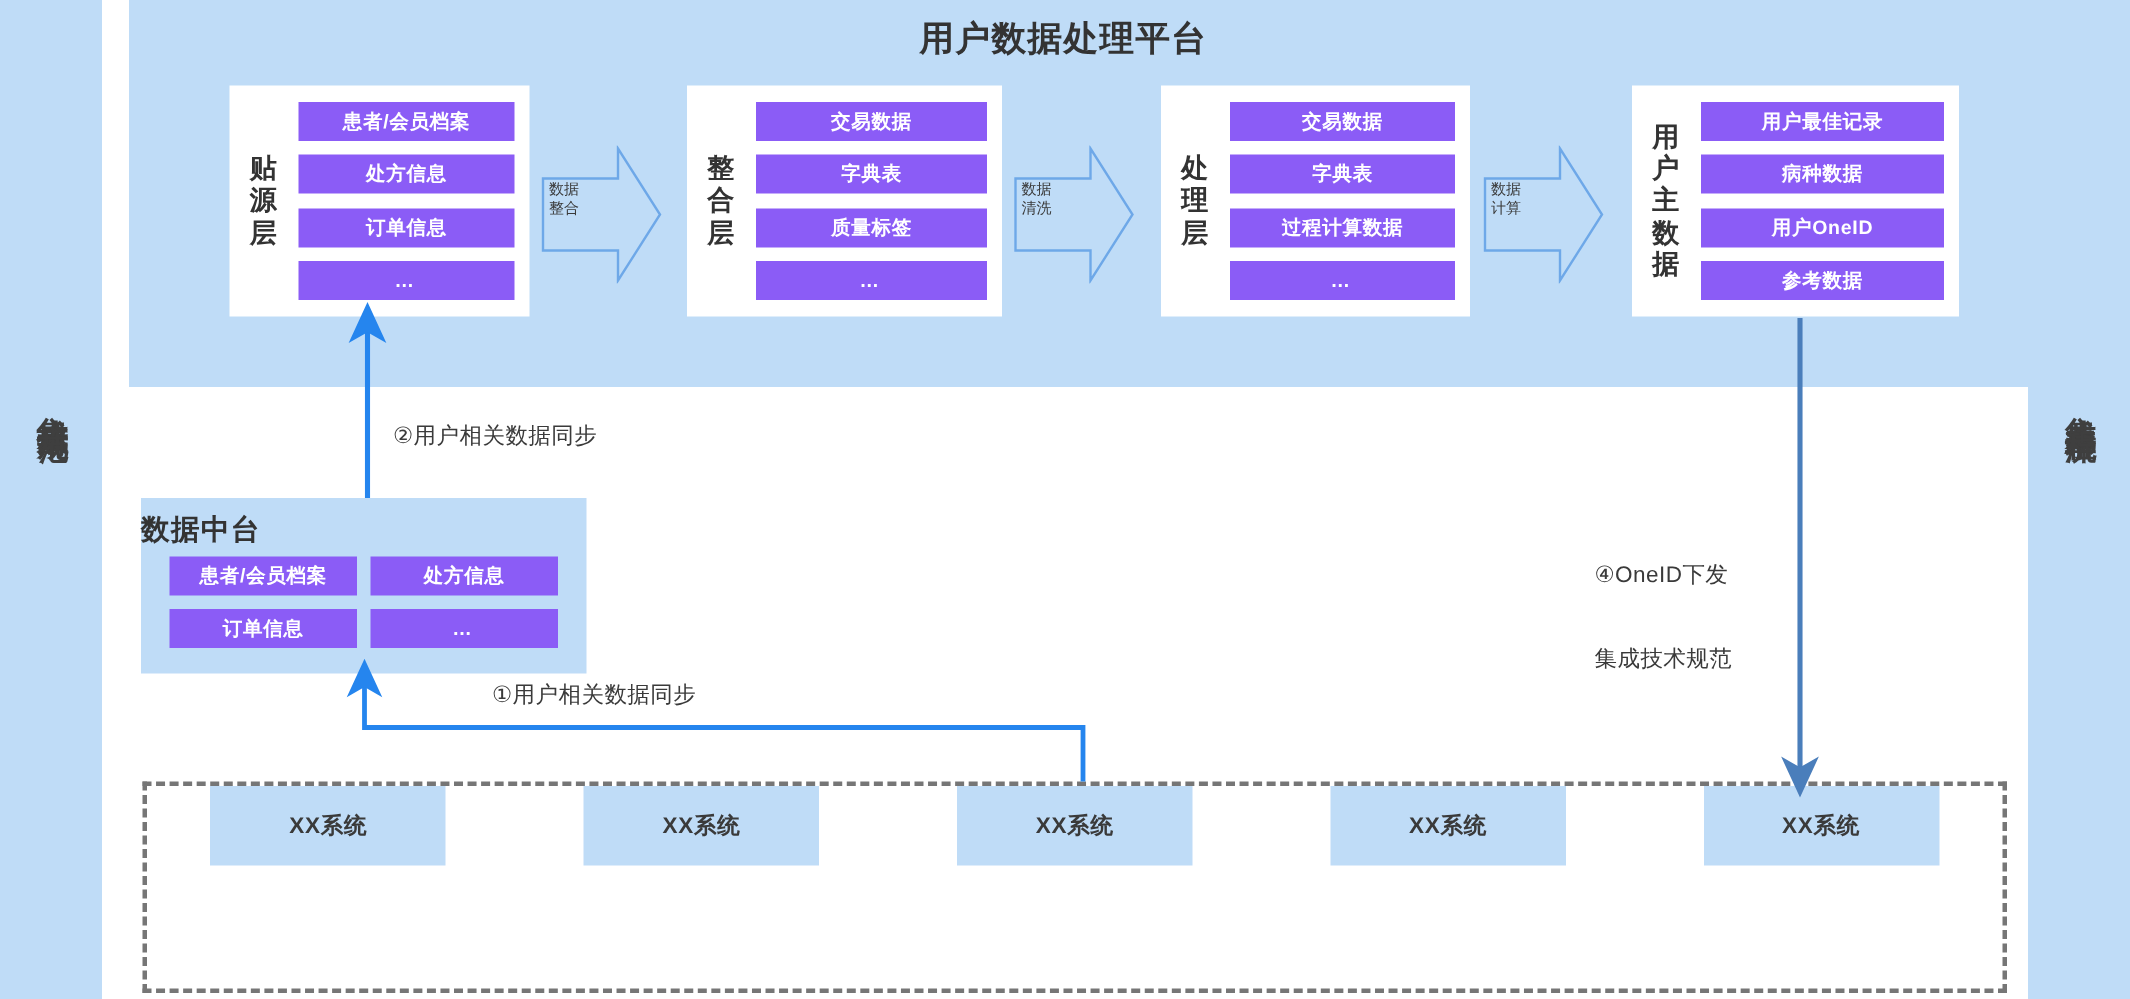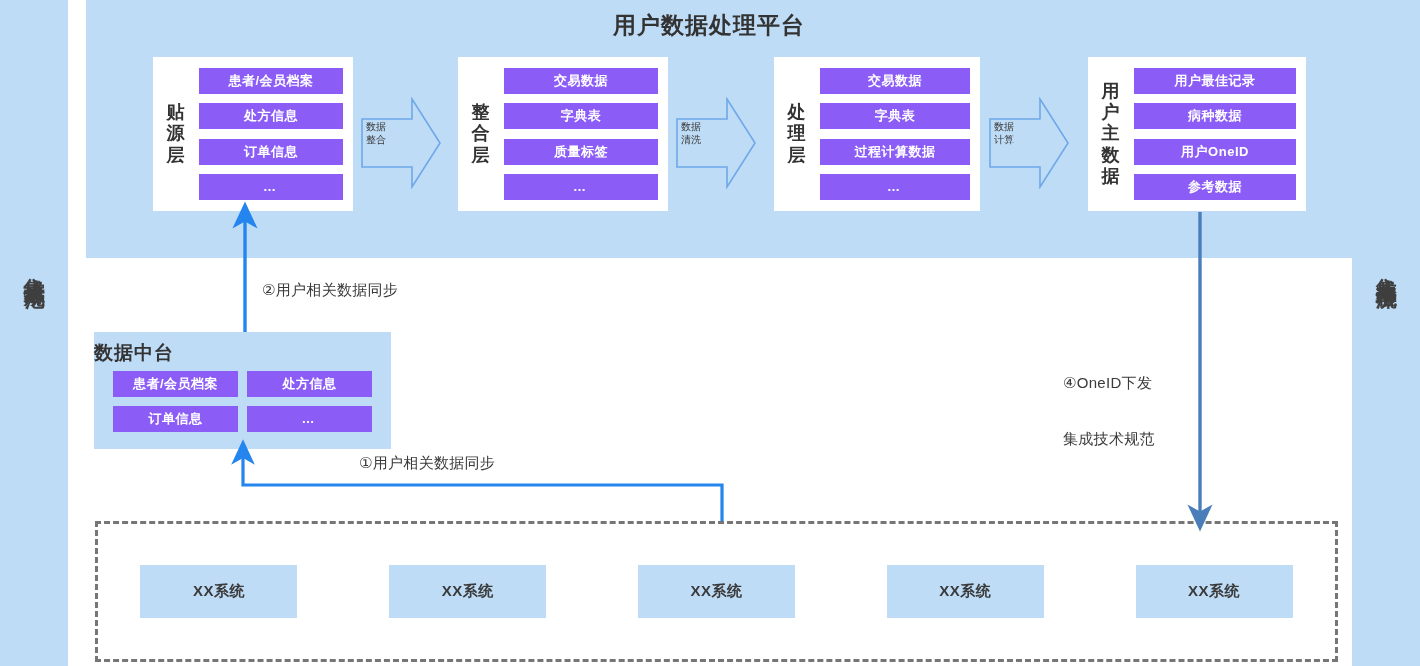--- a/index.html
+++ b/index.html
@@ -113,40 +113,40 @@
   #dmp-grid .chip{height:26px;line-height:26px;font-size:13px;}
 
   
   #sysbox{
     position:absolute;left:95px;top:521px;width:1243px;height:141px;
     border:3px dashed #767676;
     box-sizing:border-box;
   }
   .sysrow{
     position:absolute;left:0;top:0;width:100%;height:100%;
-    display:flex;align-items:center;justify-content:space-around;
+    display:flex;justify-content:space-around;
     padding:0 14px;box-sizing:border-box;gap:35px;
   }
   .sysbtn{
     width:157px;height:53px;
     background:#bfdcf7;
     display:flex;align-items:center;justify-content:center;
     font-size:15px;font-weight:700;color:#3a3a3a;
     letter-spacing:.5px;
   }
 
   
   .conn{position:absolute;}
   .conn-label{
     position:absolute;
     font-size:15px;color:#3a3a3a;white-space:nowrap;
     letter-spacing:.3px;
   }
   #lbl2{left:262px;top:281px;text-align:right;}
-  #lbl1{left:359px;top:454px;}
+  #lbl1{left:328px;top:454px;}
   #lbl3{left:1063px;top:318px;}
   #lbl4{left:1063px;top:374px;}
   #lbl5{left:1063px;top:430px;}
 </style>
 </head>
 <body>
 
 <div id="stage">
 
   <div class="rail left">

